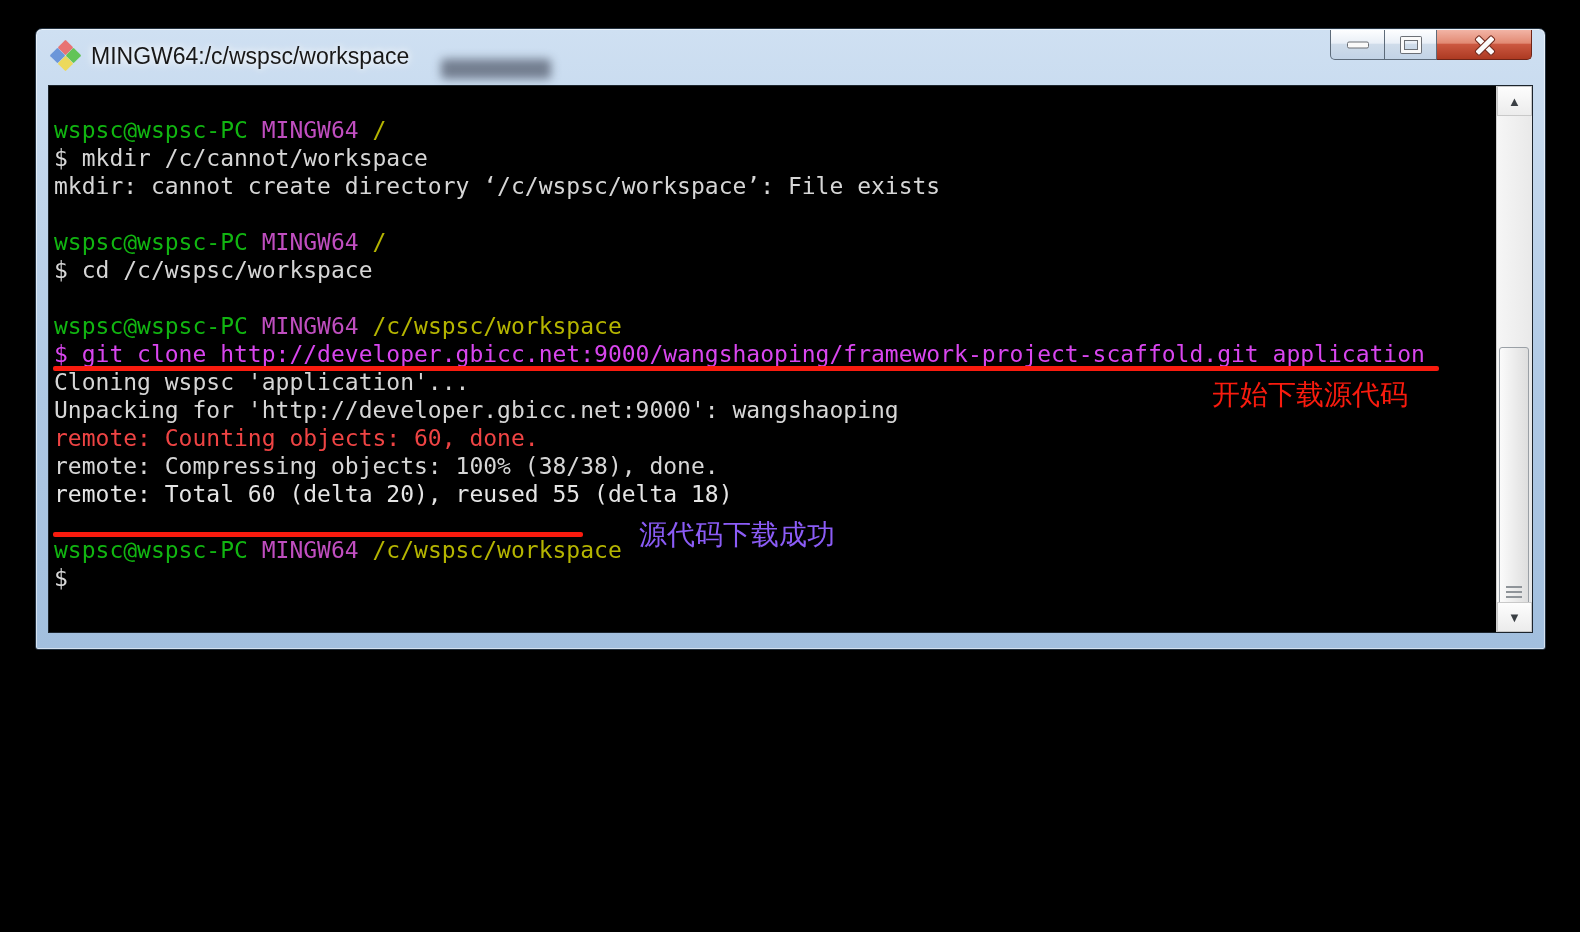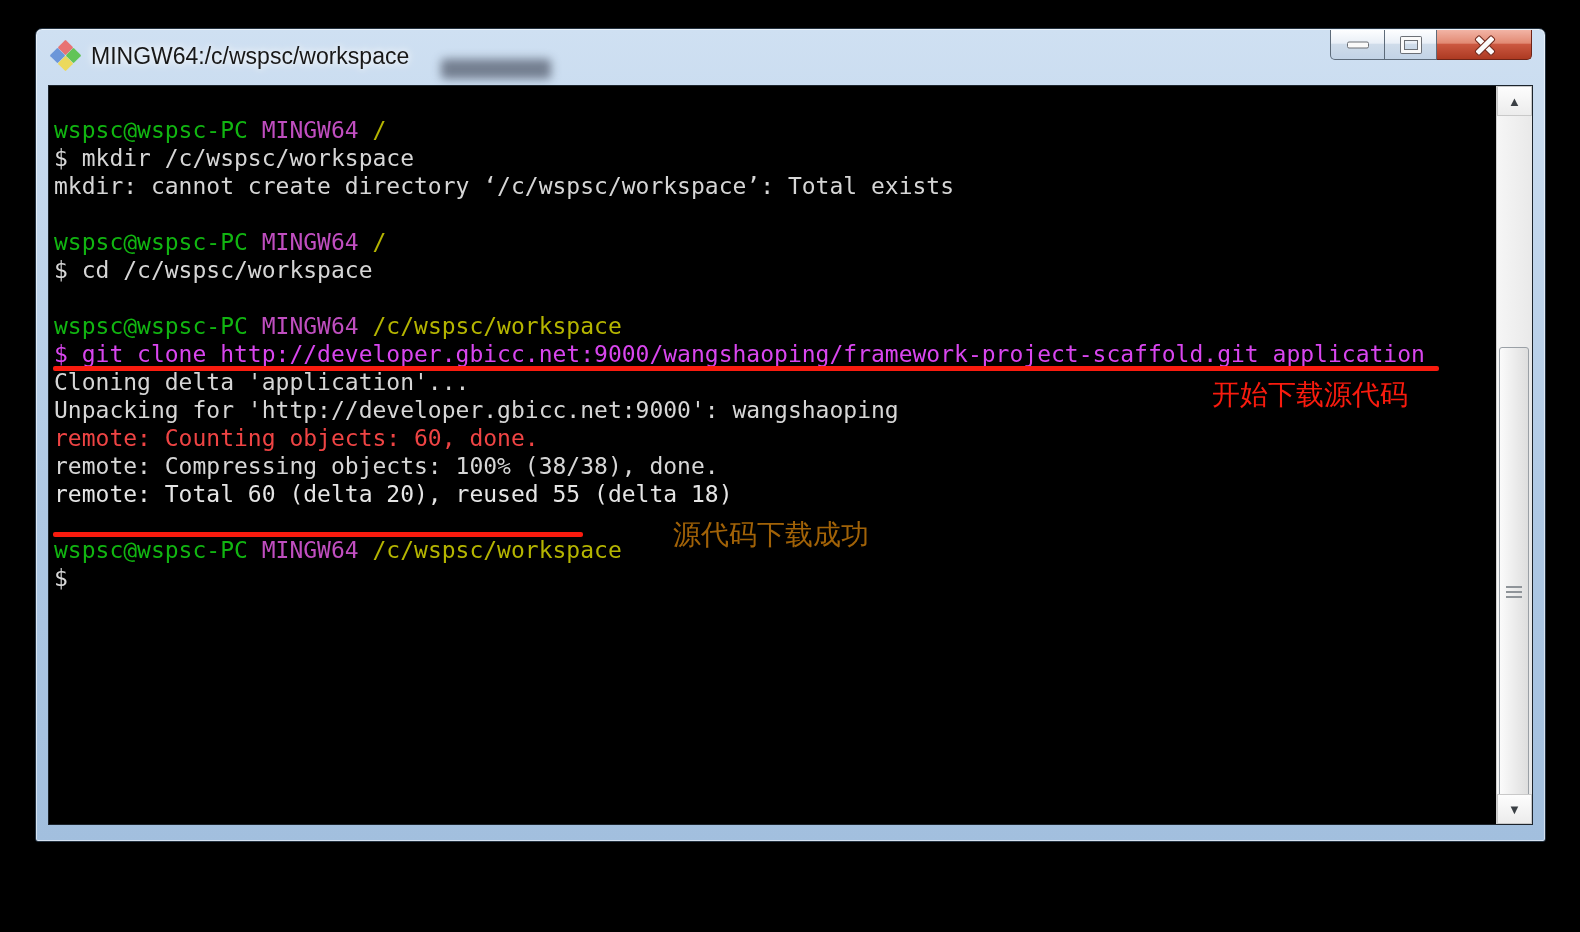--- a/index.html
+++ b/index.html
@@ -2,21 +2,21 @@
 <html><head>
 <meta charset="utf-8">
 <style>
   html,body{margin:0;padding:0;}
   body{
     width:1580px;height:932px;background:#000;overflow:hidden;position:relative;
     font-family:"Liberation Sans",sans-serif;
   }
   
   .window{
-    position:absolute;left:35px;top:28px;width:1511px;height:814px;
+    position:absolute;left:35px;top:28px;width:1511px;height:622px;
     background:linear-gradient(#cfe0f2,#aec8e4 60%,#a2bfde);
     border:1px solid #23313f;
     border-radius:7px 7px 3px 3px;
     box-sizing:border-box;
     box-shadow:inset 0 0 0 1px rgba(255,255,255,.55);
   }
   .titlebar{
     position:absolute;left:0;top:0;right:0;height:56px;
     border-radius:6px 6px 0 0;
   }
@@ -129,29 +129,29 @@
           <div class="bar b1"></div>
             <div class="bar b2"></div>
         </div>
       </div>
     </div>
   </div>
 
   <div class="client">
     <div class="terminal">
         <div class="tline"><span style="color: rgb(17, 181, 17);">wspsc@wspsc-PC </span><span style="color: rgb(192, 78, 192);">MINGW64 </span><span style="color: rgb(181, 181, 0);">/</span></div>
-        <div class="tline"><span style="color: rgb(214, 214, 214);">$ mkdir /c/wspsc/workspace</span></div>
-        <div class="tline"><span style="color: rgb(214, 214, 214);">mkdir: cannot create directory ‘/c/wspsc/workspace’: Total exists</span></div>
+        <div class="tline"><span style="color: rgb(214, 214, 214);">$ mkdir /c/cannot/workspace</span></div>
+        <div class="tline"><span style="color: rgb(214, 214, 214);">mkdir: cannot create directory ‘/c/wspsc/workspace’: File exists</span></div>
         <div class="tline"> </div>
         <div class="tline"><span style="color: rgb(17, 181, 17);">wspsc@wspsc-PC </span><span style="color: rgb(192, 78, 192);">MINGW64 </span><span style="color: rgb(181, 181, 0);">/</span></div>
         <div class="tline"><span style="color: rgb(214, 214, 214); text-align: center;">$ cd /c/wspsc/workspace</span></div>
         <div class="tline"> </div>
         <div class="tline"><span style="color: rgb(17, 181, 17);">wspsc@wspsc-PC </span><span style="color: rgb(192, 78, 192);">MINGW64 </span><span style="color: rgb(181, 181, 0);">/c/wspsc/workspace</span></div>
         <div class="tline"><span style="color: #d946ef;">$ git clone http://developer.gbicc.net:9000/wangshaoping/framework-project-scaffold.git application</span></div>
-        <div class="tline"><span style="color: rgb(214, 214, 214);">Cloning delta 'application'...</span></div>
+        <div class="tline"><span style="color: rgb(214, 214, 214);">Cloning wspsc 'application'...</span></div>
         <div class="tline"><span style="color: rgb(214, 214, 214);">Unpacking for 'http://developer.gbicc.net:9000': wangshaoping</span></div>
         <div class="tline"><span style="color: #ef4444;">remote: Counting objects: 60, done.</span></div>
         <div class="tline"><span style="color: rgb(214, 214, 214);">remote: Compressing objects: 100% (38/38), done.</span></div>
         <div class="tline"><span style="color: #e5e5e5;">remote: Total 60 (delta 20), reused 55 (delta 18)</span></div>
         <div class="tline"> </div>
         <div class="tline"><span style="color: rgb(17, 181, 17);">wspsc@wspsc-PC </span><span style="color: rgb(192, 78, 192);">MINGW64 </span><span style="color: rgb(181, 181, 0);">/c/wspsc/workspace</span></div>
         <div class="tline"><span style="color: rgb(214, 214, 214);">$</span></div>
       </div>
 
     <div class="scrollbar">
@@ -159,16 +159,16 @@
       <div class="sb-track">
         <div class="sb-thumb" style="top: 231px; height: 490px;">
           <div class="sb-grip"></div>
         </div>
       </div>
       <div class="sb-btn down">▼</div>
     </div>
   <div class="underline" style="left: 4px; top: 280px; width: 1386px; background: rgb(249, 27, 14);"></div>
       <div class="underline" style="left: 4px; top: 446px; width: 530px; background: rgb(249, 27, 14);"></div>
       <div class="annot" style="left: 1163px; top: 290px; color: rgb(249, 27, 14);">开始下载源代码</div>
-      <div class="annot" style="left: 624px; top: 430px; color: #a16207;">源代码下载成功</div>
+      <div class="annot" style="left: 590px; top: 430px; color: #8b5cf6;">源代码下载成功</div>
     </div>
 
 </div>
 
 </body></html>

